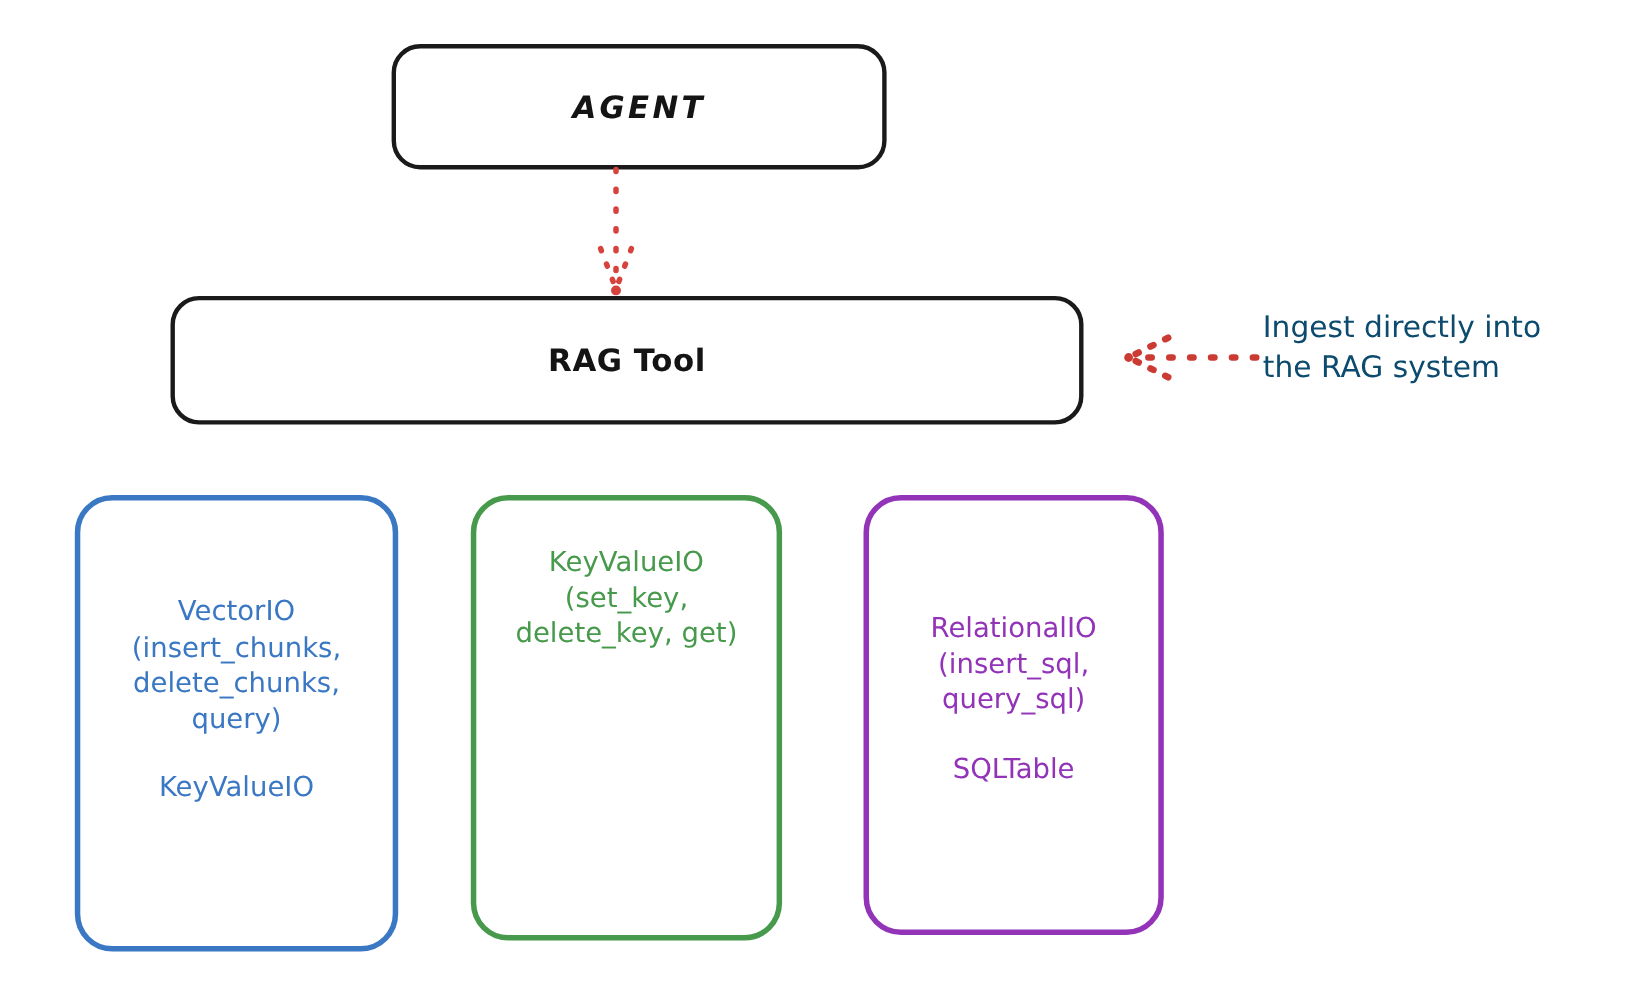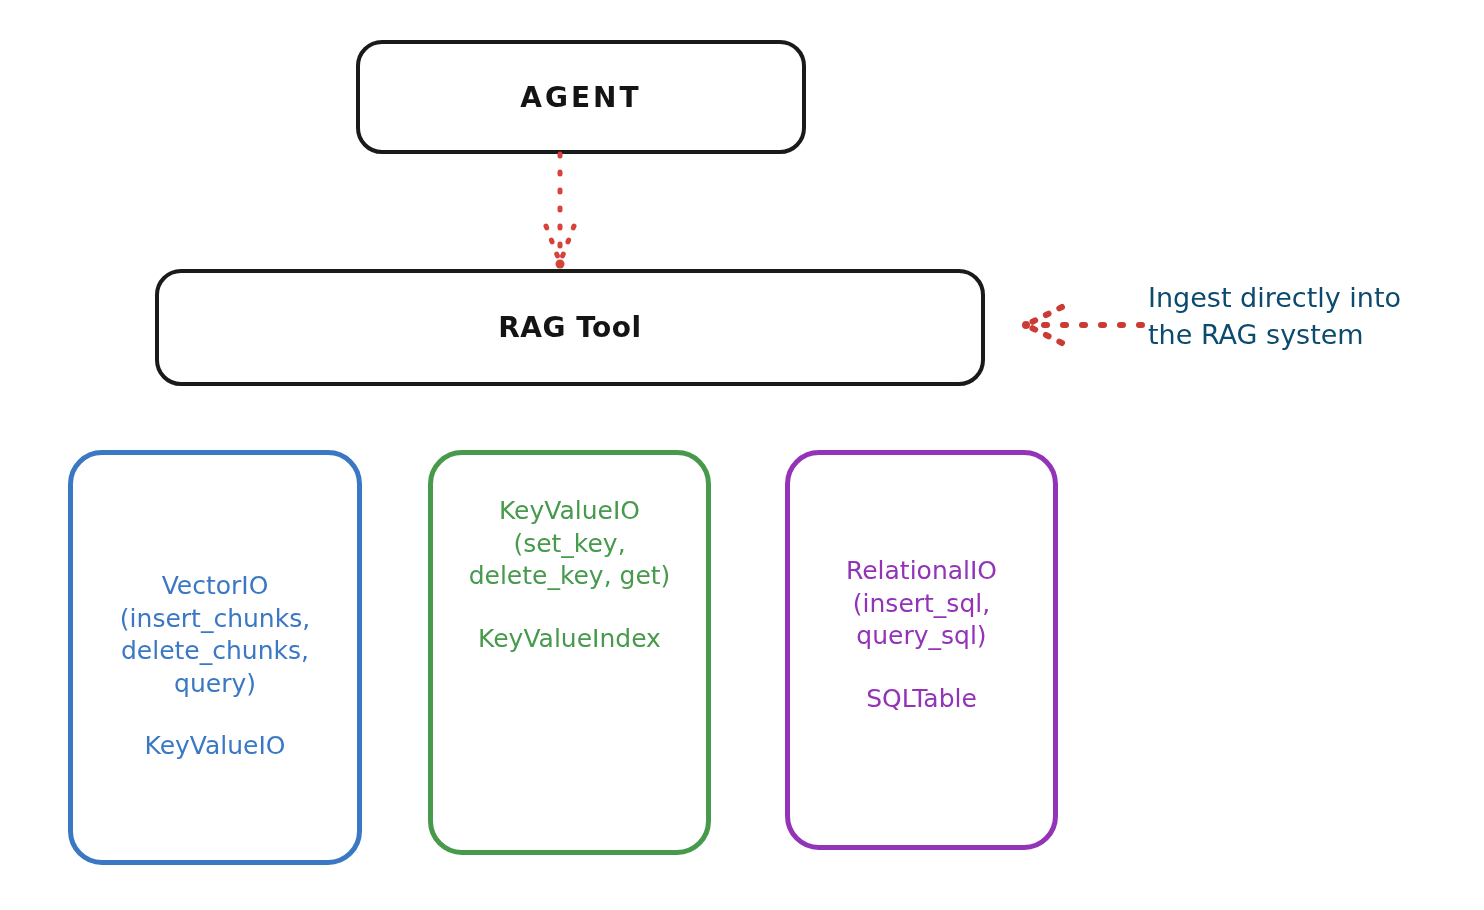--- a/index.html
+++ b/index.html
@@ -30,20 +30,21 @@
   
   .node-dark {
     border: 4px solid #1a1a1a;
     border-radius: 26px;
     justify-content: center;
   }
   .node-dark .node-title {
     font-size: 27px;
     letter-spacing: 1.5px;
     color: #141414;
+    font-style: italic;
     font-weight: 600;
     font-family: "DejaVu Sans", "Liberation Sans", sans-serif;
   }
   #node-agent {
     left: 356px;
     top: 40px;
     width: 450px;
     height: 114px;
   }
   #node-agent .node-title {
@@ -84,21 +85,21 @@
     margin-top: 30px;
   }
   #node-vector-io {
     left: 68px;
     top: 450px;
     width: 294px;
     height: 415px;
     border-color: #3b78c4;
   }
   #node-vector-io .leaf-text { color: #3b78c4; }
-  #node-vector-io .leaf-api { padding-top: 85px; margin-top: 30px; }
+  #node-vector-io .leaf-api { padding-top: 85px; }
 
   #node-keyvalue-io {
     left: 428px;
     top: 450px;
     width: 283px;
     height: 405px;
     border-color: #479a4c;
   }
   #node-keyvalue-io .leaf-text { color: #479a4c; }
   #node-keyvalue-io .leaf-api { padding-top: 40px; }
@@ -183,21 +184,20 @@
 (insert_chunks,
 delete_chunks,
 query)</span>
     <span class="leaf-text leaf-store">KeyValueIO</span>
   </div>
 
   <div class="node node-leaf" id="node-keyvalue-io">
     <span class="leaf-text leaf-api">KeyValueIO
 (set_key,
 delete_key, get)</span>
-    <span class="leaf-text leaf-store">KeyValueIndex</span>
   </div>
 
   <div class="node node-leaf" id="node-relational-io">
     <span class="leaf-text leaf-api">RelationalIO
 (insert_sql,
 query_sql)</span>
     <span class="leaf-text leaf-store">SQLTable</span>
   </div>
 
 </div>

